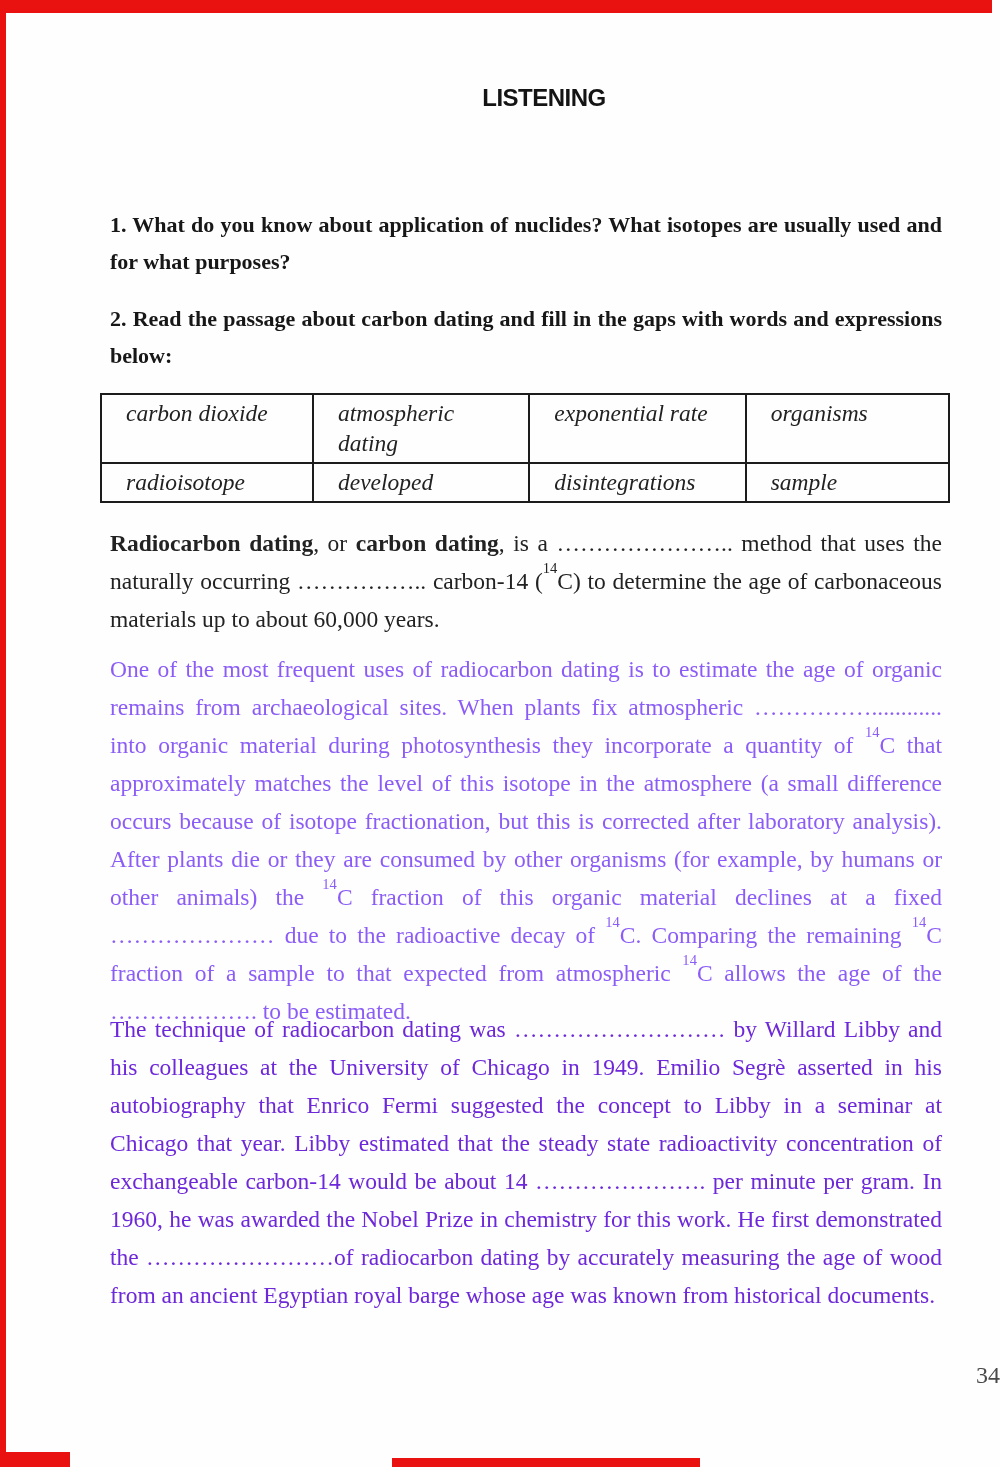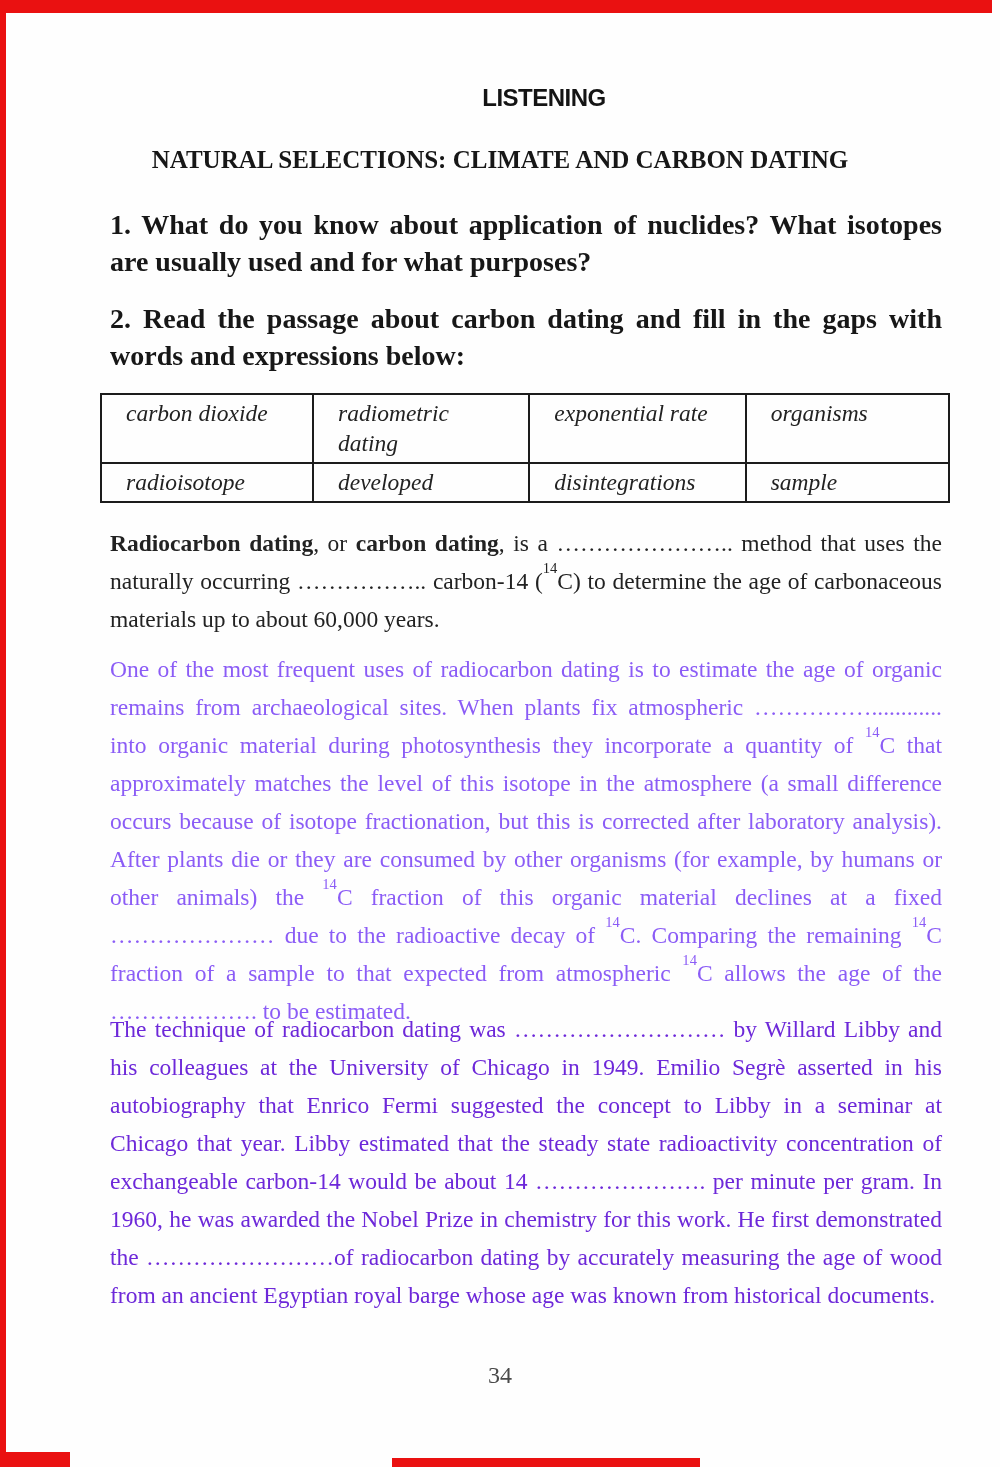--- a/index.html
+++ b/index.html
@@ -28,21 +28,21 @@
     color: #141414;
     padding-left: 44px;
   }
   .doc-title {
     position: absolute; top: 146px; left: 0; width: 100%;
     text-align: center;
     font-weight: bold; font-size: 25px; color: #171717;
   }
   .question {
     position: absolute; left: 110px; width: 832px;
-    font-weight: bold; font-size: 28px; line-height: 37px;
+    font-weight: bold; font-size: 22px; line-height: 37px;
     text-align: justify; color: #171717;
   }
   .question-1 { top: 206px; }
   .question-2 { top: 300px; }
 
   table.word-bank {
     position: absolute; top: 393px; left: 100px;
     width: 850px; border-collapse: collapse;
     table-layout: fixed;
   }
@@ -69,46 +69,45 @@
 
   .para sup, .rich sup {
     font-size: 0.62em; line-height: 0;
     position: relative; top: -0.5em;
     letter-spacing: 0;
   }
   .para b { font-weight: bold; }
 
   .page-number {
     position: absolute; top: 1362px; left: 0; width: 100%;
-    text-align: center; font-size: 24px; color: #4a4a4a;
+    text-align: right; font-size: 24px; color: #4a4a4a;
   }
 </style>
 </head>
 <body>
 
 <div class="page">
 
   <div class="edge edge-top" style="background: rgb(234, 17, 17);"></div>
   <div class="edge edge-left" style="background: rgb(234, 17, 17);"></div>
   <div class="edge edge-bottom-left" style="background: rgb(234, 17, 17);"></div>
   <div class="edge edge-bottom-center" style="background: rgb(234, 17, 17);"></div>
 
   <div class="section-label">LISTENING</div>
 
-  <div class="doc-title">NATURAL SELECTIONS: CLIMATE AND CARBON DATING</div>
 
   <div class="question question-1">1. What do you know about application of nuclides? What isotopes are usually used and for what purposes?</div>
 
   <div class="question question-2">2. Read the passage about carbon dating and fill in the gaps with words and expressions below:</div>
 
   <table class="word-bank">
     <tbody>
       <tr>
         <td class="col1">carbon dioxide</td>
-        <td class="col2">radiometric
+        <td class="col2">atmospheric
 dating</td>
         <td class="col3">exponential rate</td>
         <td class="col4">organisms</td>
       </tr>
       <tr>
         <td class="col1">radioisotope</td>
         <td class="col2">developed</td>
         <td class="col3">disintegrations</td>
         <td class="col4">sample</td>
       </tr>

